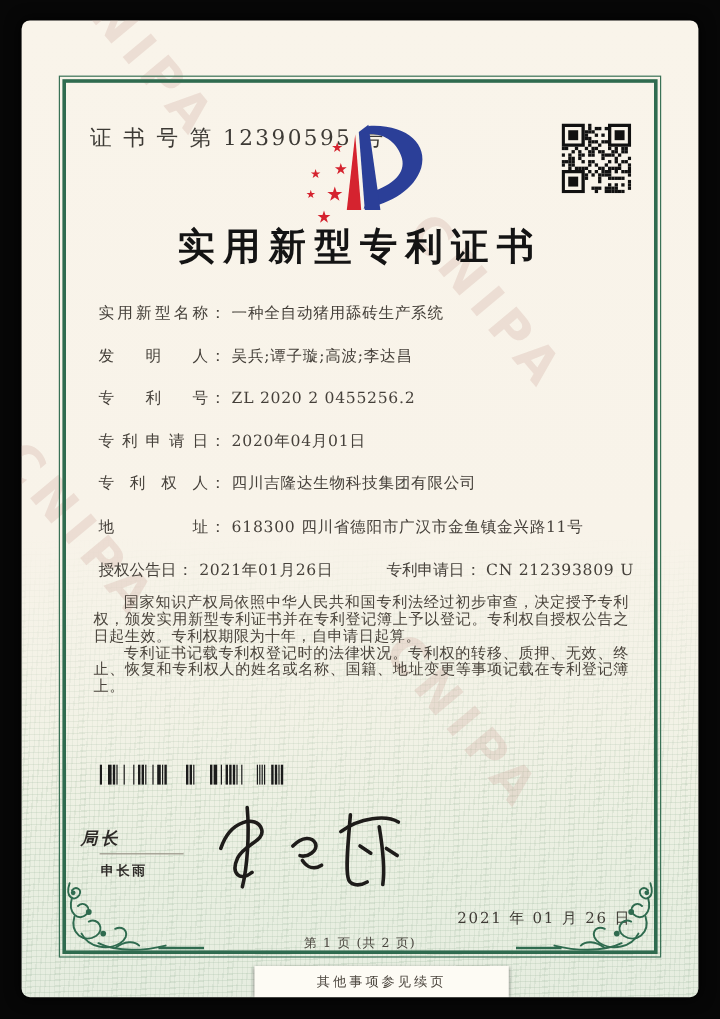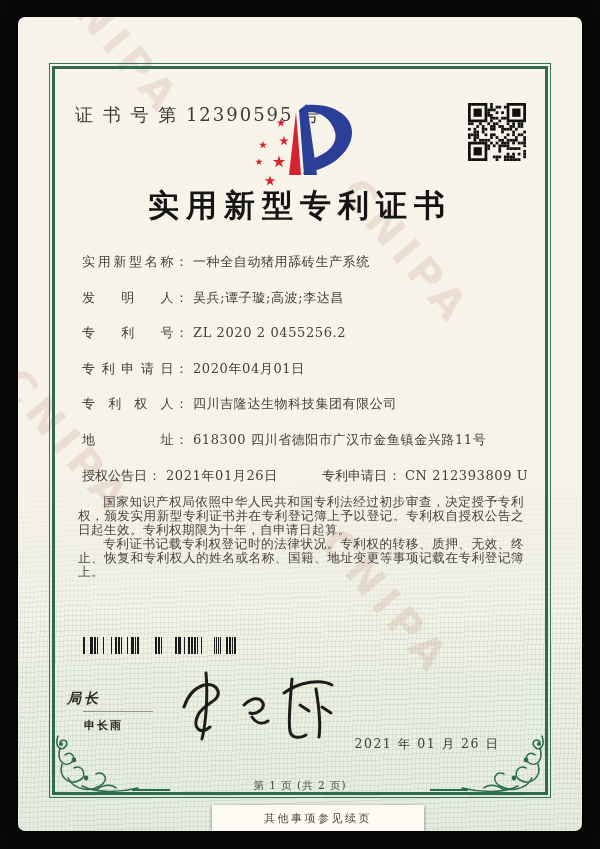--- a/index.html
+++ b/index.html
@@ -47,21 +47,21 @@
 
   .barcode { position:absolute; left:65px; top:620px; width:157px; height:17px; }
 
   .signer { position:absolute; left:49px; top:673px; font-size:14px; color:#2e2b28;
             letter-spacing:3px; font-weight:700;font-style:italic; }
   .signer-line { position:absolute; left:65px; top:694px; width:70px; height:1px; background:#9a9488; }
   .signer-name { position:absolute; left:66px; top:701px; font-size:11px; color:#2e2b28;
             letter-spacing:2px; font-weight:700; }
   .signature { position:absolute; left:148px; top:648px; width:175px; height:82px; }
 
-  .issue-date { position:absolute; left:310px; top:719px; width:198px; text-align:center;
+  .issue-date { position:absolute; left:310px; top:740px; width:198px; text-align:right;
                 font-size:12.5px; color:#3f3b35; letter-spacing:1.5px; }
 
   .page-info { position:absolute; left:0; top:762px; width:564px; text-align:center;
                font-size:10.5px; color:#4a463f; letter-spacing:1px; }
 
   .flourish { position:absolute; width:118px; height:62px; }
   .flourish.left  { left:34px;  top:717px; }
   .flourish.right { right:34px; top:717px; transform:scaleX(-1); }
 
   .tab { position:absolute; left:194px; top:788px; width:212px; height:26px; background:#fdfbf4;

